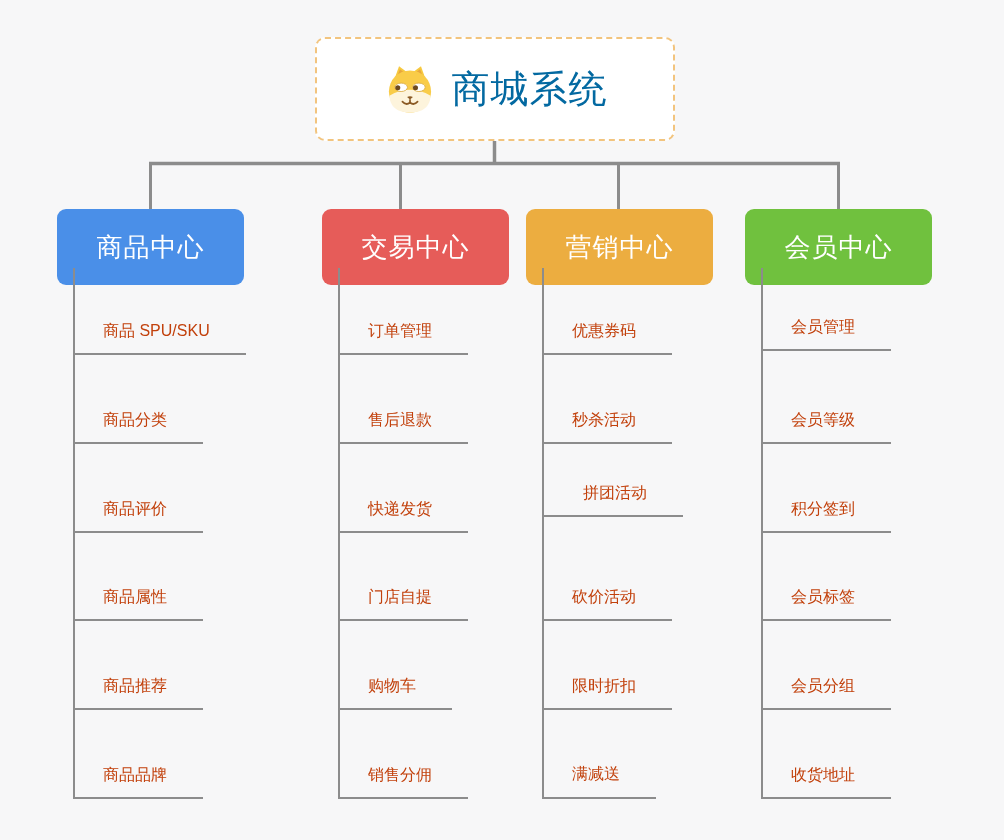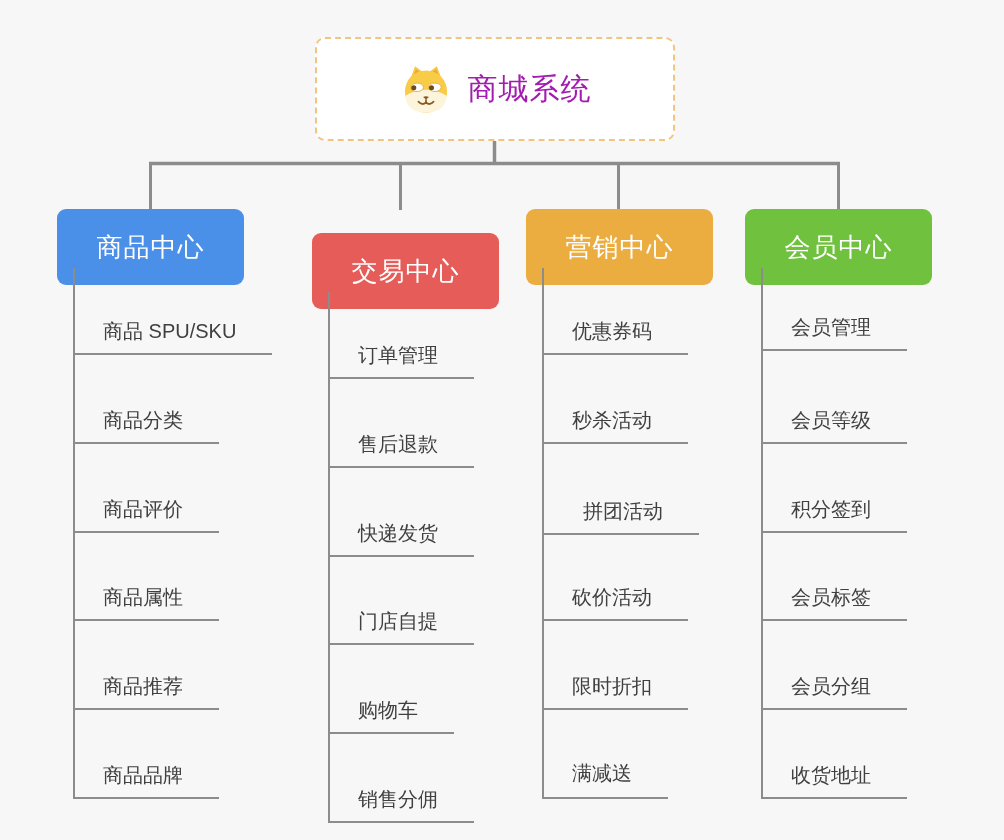--- a/index.html
+++ b/index.html
@@ -29,22 +29,22 @@
     background:#ffffff;
     border:2px dashed #f2c47e;
     border-radius:10px;
     display:flex;
     align-items:center;
     justify-content:center;
     gap:15px;
     cursor:default;
   }
   .root-title{
-    font-size:30px;
-    color:#a21caf;
+    font-size:38px;
+    color:#0369a1;
     letter-spacing:1px;
     white-space:nowrap;
   }
   
   .column{
     position:absolute;
     top:209px;
     width:187px;
     height:600px;
   }
@@ -67,23 +67,23 @@
     top:59px;
     width:2px;
     height:531px;
     background:#8c8c8c;
   }
   .leaf{
     position:absolute;
     left:16px;
     display:inline-block;
     white-space:nowrap;
-    font-size:20px;
+    font-size:16px;
     line-height:32px;
-    color:#404040;
+    color:#c2410c;
     padding:0 36px 6px 30px;
     border-bottom:2px solid #8c8c8c;
     cursor:default;
   }
 </style>
 </head>
 <body>
 
 <div id="stage">
 
@@ -124,37 +124,37 @@
     <div class="branch-header" style="background: rgb(74, 143, 232);">商品中心</div>
     <div class="trunk"></div>
   <div class="leaf" style="top: 106px;">商品 SPU/SKU</div>
         <div class="leaf" style="top: 194.8px;">商品分类</div>
         <div class="leaf" style="top: 283.6px;">商品评价</div>
         <div class="leaf" style="top: 372.4px;">商品属性</div>
         <div class="leaf" style="top: 461.2px;">商品推荐</div>
         <div class="leaf" style="top: 550px;">商品品牌</div>
       </div>
 
-  <div class="column" style="left: 312px; margin-top: 24px;">
+  <div class="column" style="left: 322px;">
     <div class="branch-header" style="background: rgb(230, 92, 89);">交易中心</div>
     <div class="trunk"></div>
   <div class="leaf" style="top: 106px;">订单管理</div>
         <div class="leaf" style="top: 194.8px;">售后退款</div>
         <div class="leaf" style="top: 283.6px;">快递发货</div>
         <div class="leaf" style="top: 372.4px;">门店自提</div>
         <div class="leaf" style="top: 461.2px;">购物车</div>
         <div class="leaf" style="top: 550px;">销售分佣</div>
       </div>
 
   <div class="column" style="left: 526px;">
     <div class="branch-header" style="background: rgb(236, 173, 64);">营销中心</div>
     <div class="trunk"></div>
   <div class="leaf" style="top: 106px;">优惠券码</div>
         <div class="leaf" style="top: 194.8px;">秒杀活动</div>
-        <div class="leaf" style="top: 286px; padding-left: 41px;">拼团活动</div>
+        <div class="leaf" style="top: 268px; padding-left: 41px;">拼团活动</div>
         <div class="leaf" style="top: 372.4px;">砍价活动</div>
         <div class="leaf" style="top: 461.2px;">限时折扣</div>
         <div class="leaf" style="top: 550px; font-family: Liberation Mono, monospace;">满减送</div>
       </div>
 
   <div class="column" style="left: 745px;">
     <div class="branch-header" style="background: rgb(112, 193, 62);">会员中心</div>
     <div class="trunk"></div>
   <div class="leaf" style="top: 102px;">会员管理</div>
         <div class="leaf" style="top: 194.8px;">会员等级</div>

